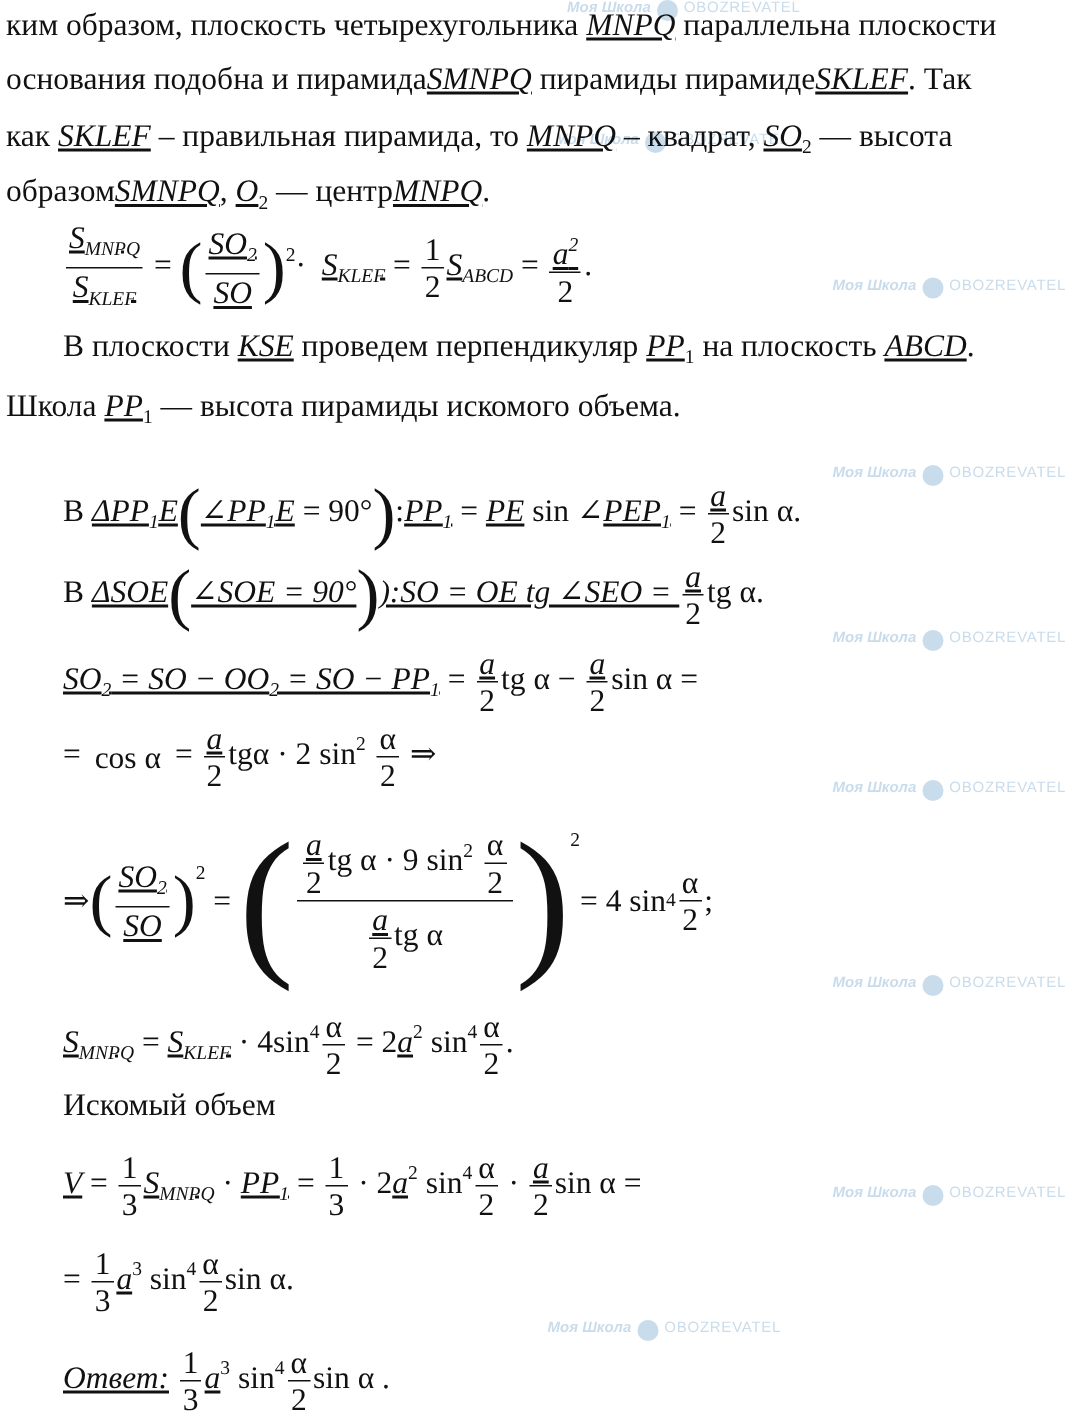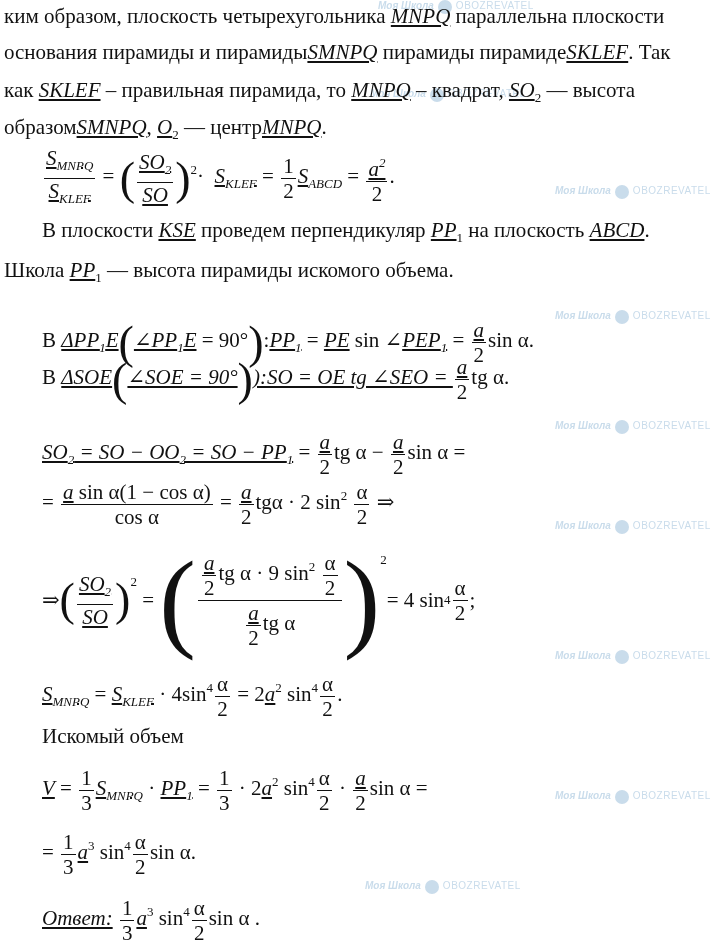--- a/index.html
+++ b/index.html
@@ -68,21 +68,21 @@
       <span class="ms">Моя Школа</span>
       <span class="logo"></span>
       <span class="ob">OBOZREVATEL</span>
     </div>
 </div>
 
 <div class="line" style="top:4px;left:4px">
   <span>ким образом, плоскость четырехугольника </span><span class="i">MNPQ</span><span> параллельна плоскости</span>
 </div>
 <div class="line" style="top:40px;left:4px">
-  <span>основания пирамиды и пирамиды</span><span class="i">SMNPQ</span><span> пирамиды пирамиде</span><span class="i">SKLEF</span><span>. Так</span>
+  <span>основания подобна и пирамида</span><span class="i">SMNPQ</span><span> пирамиды пирамиде</span><span class="i">SKLEF</span><span>. Так</span>
 </div>
 <div class="line" style="top:78px;left:4px">
   <span>как </span><span class="i">SKLEF</span><span> – правильная пирамида, то </span><span class="i">MNPQ</span><span> – квадрат, </span><span class="i">SO</span><sub>2</sub><span> — высота</span>
 </div>
 <div class="line" style="top:115px;left:4px">
   <span>образом</span><span class="i">SMNPQ</span><span>, </span><span class="i">O</span><sub>2</sub><span> — центр</span><span class="i">MNPQ</span><span>.</span>
 </div>
 
 <div class="line" style="top:146px;left:42px">
   <span class="frac">
@@ -109,39 +109,38 @@
   <span>Школа </span><span class="i">PP</span><sub>1</sub><span> — высота пирамиды искомого объема.</span>
 </div>
 
 <div class="line" style="top:318px;left:42px">
   <span>В </span><span class="i">ΔPP<sub>1</sub>E</span><span class="big">(</span><span class="i">∠PP<sub>1</sub>E</span> = 90°<span class="big">)</span>:<span class="i">PP<sub>1</sub></span> = <span class="i">PE</span> sin ∠<span class="i">PEP<sub>1</sub></span> = <span class="frac">
       <span class="n i">a</span>
       <span class="d">2</span>
     </span><span>sin α.</span>
 </div>
 
-<div class="line" style="top:355px;left:42px">
+<div class="line" style="top:372px;left:42px">
   <span>В </span><span class="i">ΔSOE</span><span class="big">(</span><span class="i">∠SOE = 90°</span><span class="big">)</span><span class="i">):SO = OE tg ∠SEO = </span><span class="frac">
       <span class="n i">a</span>
       <span class="d">2</span>
     </span><span>tg α.</span>
 </div>
 
 <div class="line" style="top:430px;left:42px">
   <span class="i">SO<sub>2</sub> = SO − OO<sub>2</sub> = SO − PP<sub>1</sub></span> = <span class="frac">
       <span class="n i">a</span>
       <span class="d">2</span>
     </span><span>tg α − </span><span class="frac">
       <span class="n i">a</span>
       <span class="d">2</span>
     </span><span>sin α =</span>
 </div>
 <div class="line" style="top:480px;left:42px">
   = <span class="frac">
-      <span class="n"><span class="i">a</span> sin α(1 − cos α)</span>
       <span class="d">cos α</span>
     </span> = <span class="frac">
       <span class="n i">a</span>
       <span class="d">2</span>
     </span><span>tgα · 2 sin</span><sup>2</sup> <span class="frac">
       <span class="n">α</span>
       <span class="d">2</span>
     </span><span> ⇒</span>
 </div>
 

